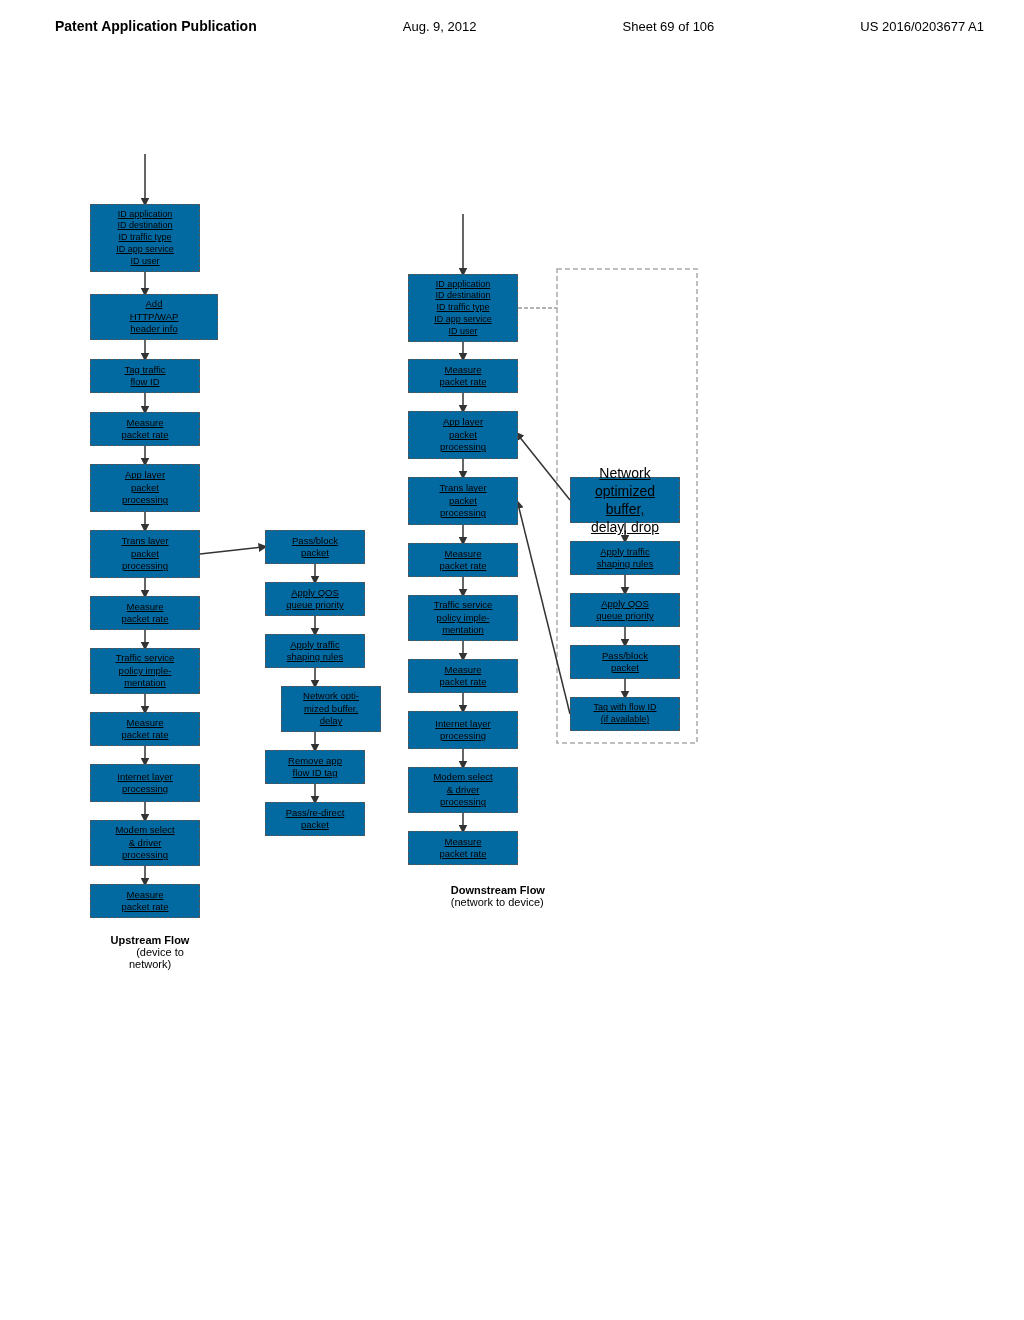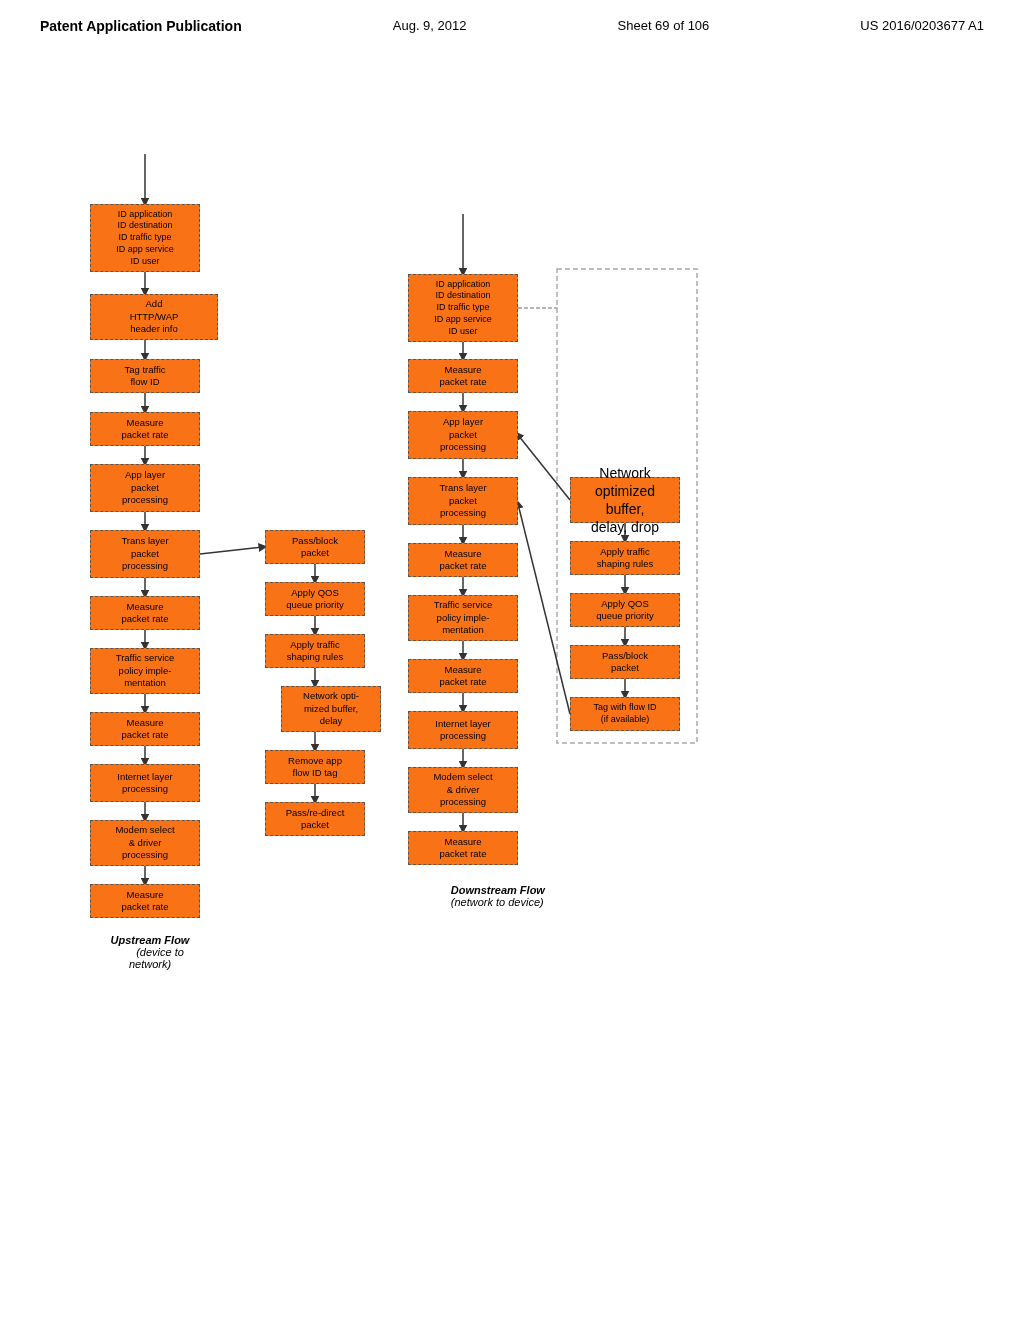--- a/index.html
+++ b/index.html
@@ -7,59 +7,59 @@
       background: #fff;
       font-family: Arial, sans-serif;
       width: 1024px;
       min-height: 1320px;
       position: relative;
       overflow: hidden;
     }
     .page-header {
       display: flex;
       justify-content: space-between;
-      align-items: flex-start;
-      padding: 18px 40px 10px 40px;
+      align-items: flex-end;
+      padding: 18px 40px 10px 55px;
       font-size: 13px;
     }
     .header-left { font-weight: bold; font-size: 14px; }
     .diagram-area {
       position: relative;
       width: 100%;
       height: 1160px;
       margin-top: 10px;
     }
     
     .flow-box {
       position: absolute;
       border: 1.5px dashed #555;
-      background: #f97316;
+      background: #0369a1;
       font-size: 9.5px;
       line-height: 1.3;
       text-align: center;
       padding: 3px 4px;
       display: flex;
       align-items: center;
       justify-content: center;
+      text-decoration: underline;
     }
     
     .diagram-svg {
       position: absolute;
       top: 0; left: 0;
       width: 100%;
       height: 100%;
       pointer-events: none;
     }
     
     .flow-label {
       position: absolute;
       font-size: 12px;
       font-weight: bold;
       text-align: center;
-      font-style: italic;
     }
     .fig-label {
       position: absolute;
       font-size: 14px;
       font-weight: bold;
       text-align: center;
       width: 100%;
       bottom: 20px;
     }
   </style>

